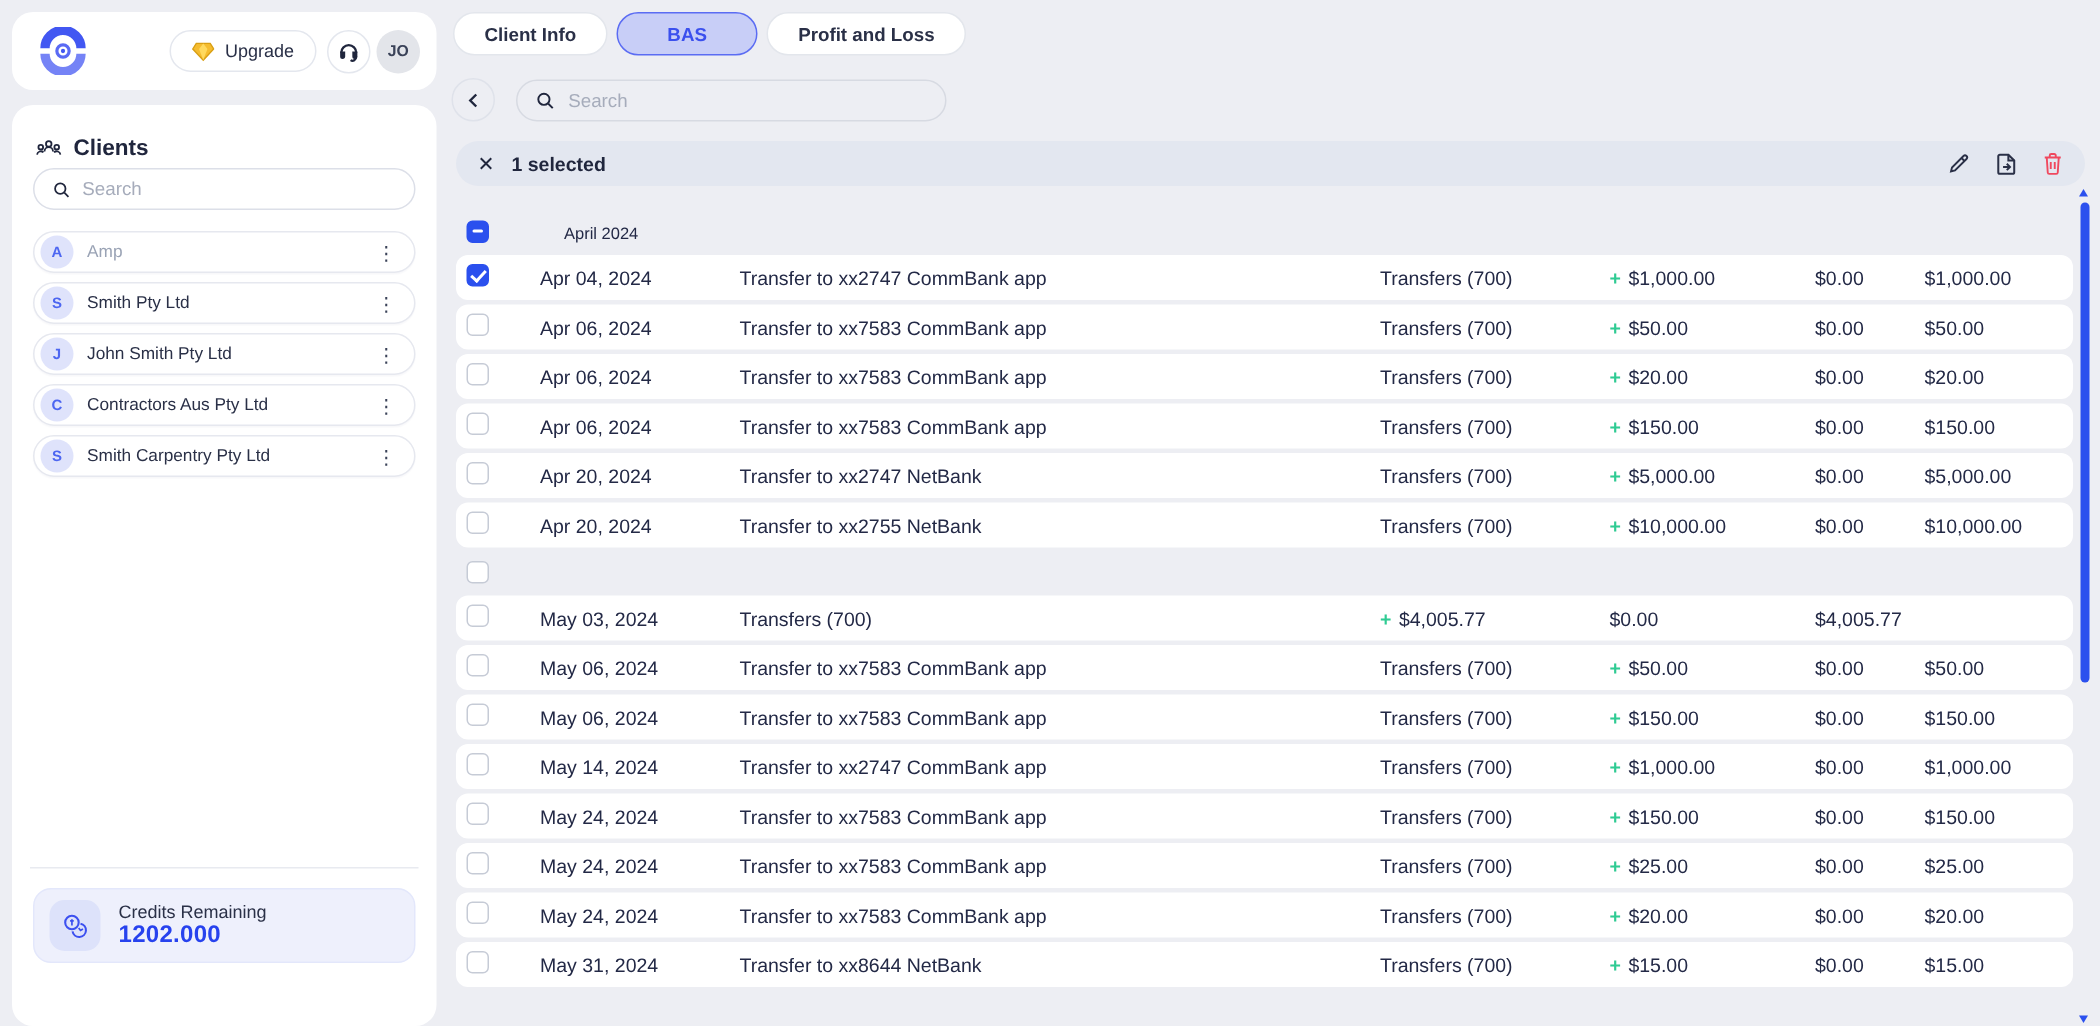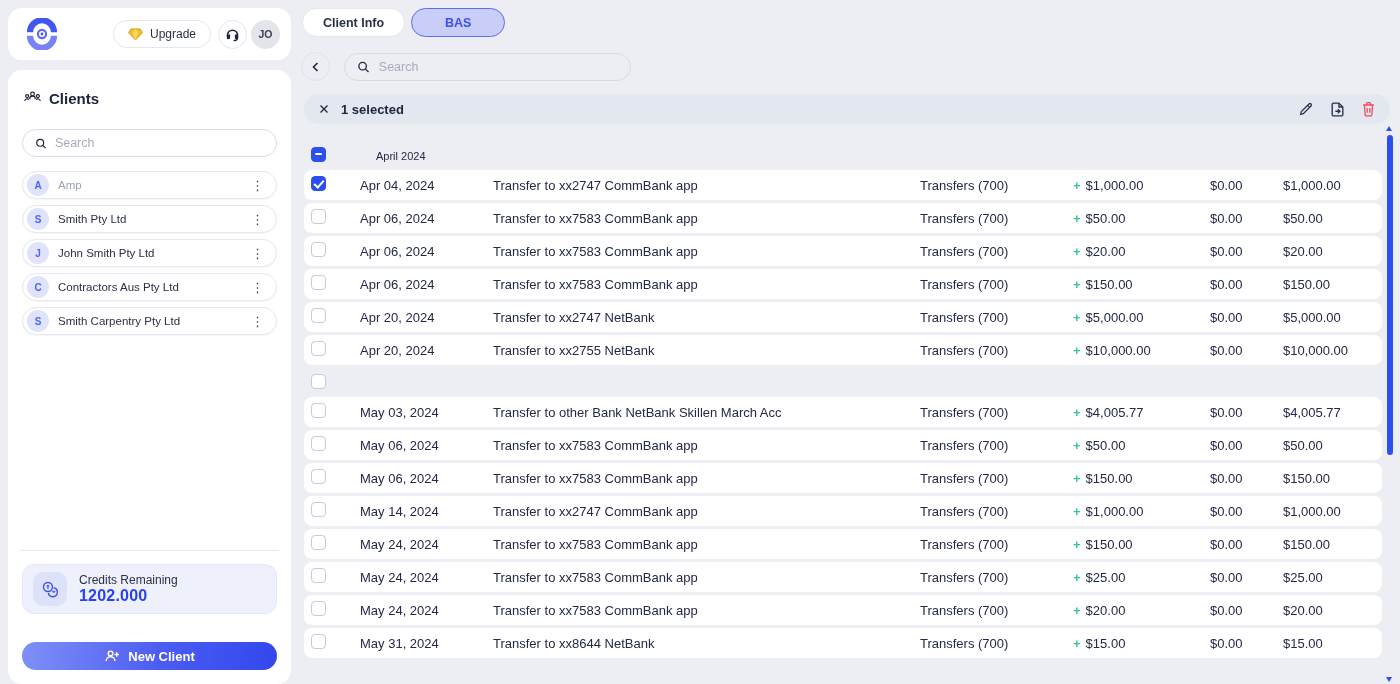--- a/index.html
+++ b/index.html
@@ -32,21 +32,21 @@
   .avatar {
     width:29px; height:29px; border-radius:50%; background:#e3e5ea;
     display:flex; align-items:center; justify-content:center;
     font-size:10.5px; font-weight:700; color:#3a4258; margin-left:4px; cursor:pointer;
   }
   .side-main {
     position:absolute; top:62px; left:0; width:283px; height:614px;
     background:#fff; border-radius:14px; padding:14px;
     display:flex; flex-direction:column;
   }
-  .clients-head { display:flex; align-items:flex-start; gap:8px; margin:6px 2px 22px; }
+  .clients-head { display:flex; align-items:flex-end; gap:8px; margin:6px 2px 5px; }
   .clients-head span { font-size:15px; font-weight:700; color:#20263d; }
   .side-search {
     display:flex; align-items:center; gap:8px; height:28px; border:1px solid #dcdfe8;
     border-radius:14px; padding:0 12px; margin-bottom:14px; background:#fff;
   }
   .side-search input {
     border:none; outline:none; font-size:12.5px; color:#232946; width:100%;
     font-family:"Liberation Sans", sans-serif; background:transparent;
   }
   .side-search input::placeholder { color:#a6acbb; }
@@ -252,36 +252,29 @@
               <path d="M8.5 6 v5 M7 7.2 h3" stroke-width="1.4"></path>
               <path d="M15.5 9.5 a5.5 5.5 0 1 1 -6.5 6.3"></path>
               <path d="M14 13 l1.5 2 2-1.2" stroke-width="1.4"></path>
             </svg>
           </div>
           <div>
             <div class="credits-label">Credits Remaining</div>
             <div class="credits-value">1202.000</div>
           </div>
         </div>
-        <button class="new-client-btn">
-          <svg width="16" height="14" viewBox="0 0 22 18" fill="none" stroke="#fff" stroke-width="2">
-            <circle cx="9" cy="5.5" r="3.2"></circle>
-            <path d="M3 16 a6 6 0 0 1 12 0"></path>
-            <path d="M17.5 4 v6 M14.5 7 h6"></path>
-          </svg>
-          <span>New Client</span>
-        </button>
       </div>
     </div>
   </div>
 
   <div class="main">
     <div class="tabs" id="tabs">
   <button class="tab ">Client Info</button>
   <button class="tab active">BAS</button>
+  <button class="tab ">Profit and Loss</button>
       </div>
 
     <div class="search-row">
       <button class="back-btn">
         <svg width="12" height="12" viewBox="0 0 24 24" fill="none" stroke="#20263d" stroke-width="3.2">
           <path d="M15 4 L7 12 L15 20"></path>
         </svg>
       </button>
       <div class="main-search">
         <svg width="14" height="14" viewBox="0 0 24 24" fill="none" stroke="#20263d" stroke-width="2.4">
@@ -384,21 +377,20 @@
     <div class="cell">$0.00</div>
     <div class="cell">$10,000.00</div>
   </div>
   <div class="trow grow">
     <div class="cbcell"><span class="cb "></span></div>
   </div>
 
   <div class="trow card">
     <div class="cbcell"><span class="cb "></span></div>
     <div class="cell">May 03, 2024</div>
-    <div class="cell">Transfer to other Bank NetBank Skillen March Acc</div>
     <div class="cell">Transfers (700)</div>
     <div class="cell amount-cell"><span class="plus">+</span>$4,005.77</div>
     <div class="cell">$0.00</div>
     <div class="cell">$4,005.77</div>
   </div>
   <div class="trow card">
     <div class="cbcell"><span class="cb "></span></div>
     <div class="cell">May 06, 2024</div>
     <div class="cell">Transfer to xx7583 CommBank app</div>
     <div class="cell">Transfers (700)</div>

